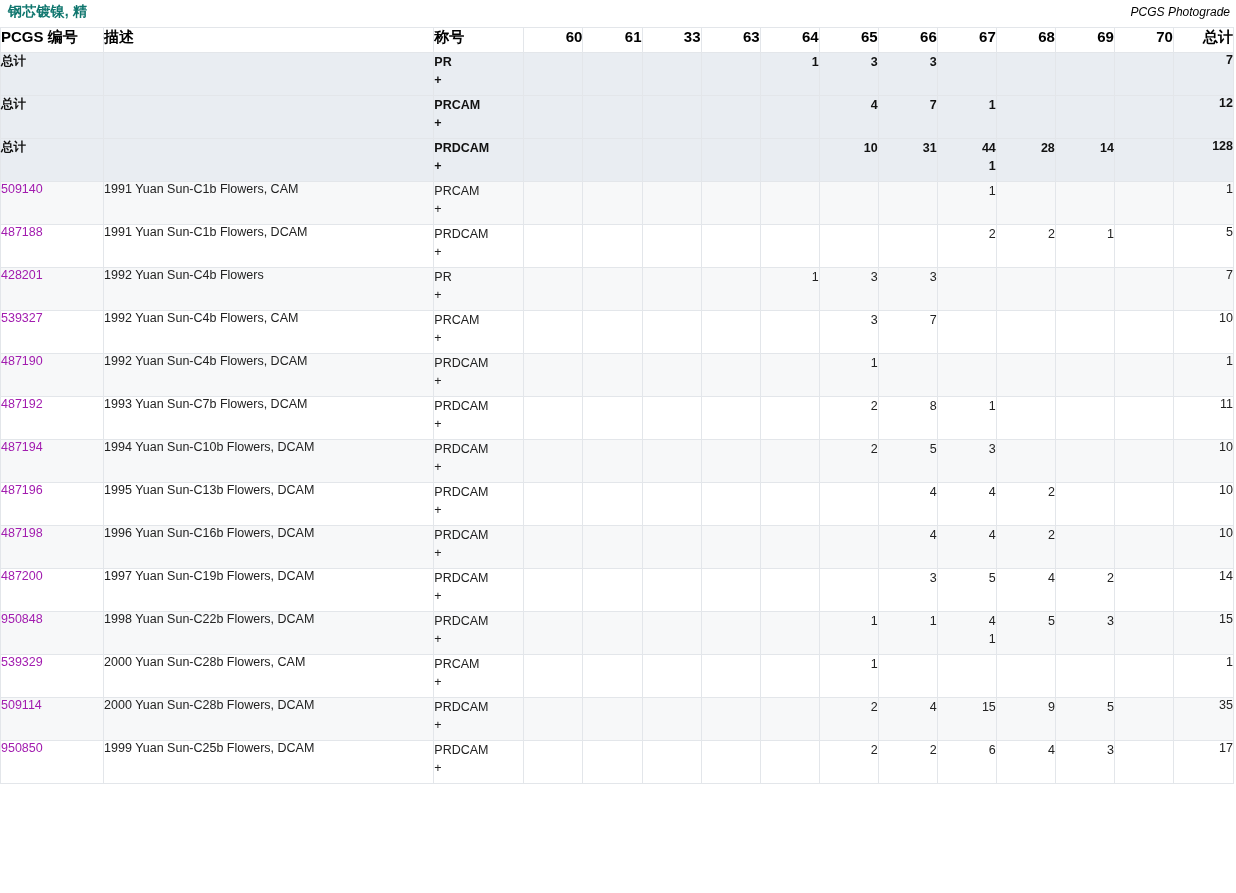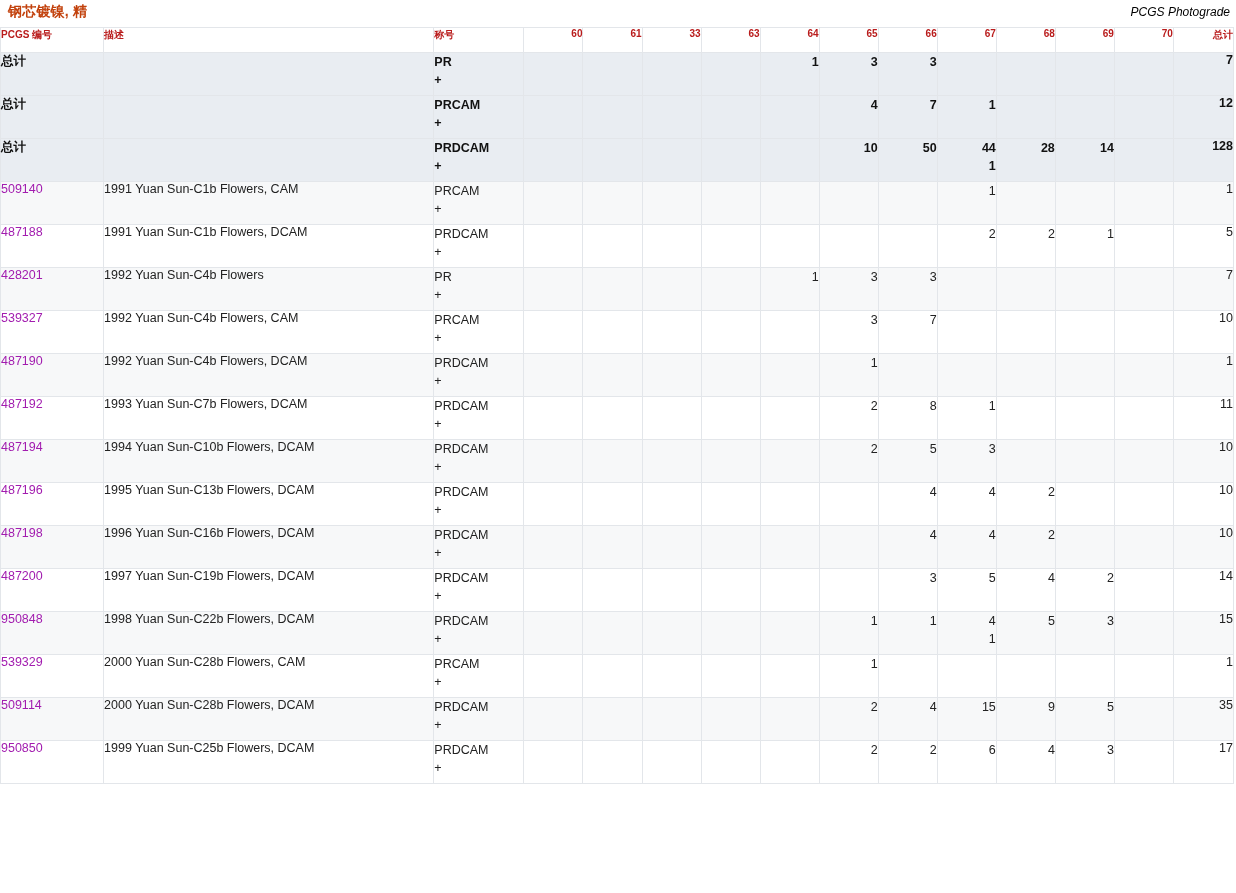--- a/index.html
+++ b/index.html
@@ -24,21 +24,21 @@
     position: relative;
     height: 27px;
     padding: 0;
   }
   .page-title {
     position: absolute;
     left: 8px;
     top: 3px;
     font-size: 14px;
     font-weight: bold;
-    color: #c2410c;
+    color: #0f766e;
     letter-spacing: 0.2px;
   }
   .photograde-link {
     position: absolute;
     right: 6px;
     top: 5px;
     font-size: 12px;
     color: #000000;
     text-decoration: none;
     cursor: pointer;
@@ -49,23 +49,23 @@
     width: 1234px;
     table-layout: fixed;
   }
   table.grades th, table.grades td {
     border: 1px solid #e3e6ea;
     padding: 0;
     vertical-align: top;
   }
   thead th {
     background: #ffffff;
-    font-size: 10px;
+    font-size: 15px;
     font-weight: bold;
-    color: #b91c1c;
+    color: #000000;
     height: 24px;
     padding: 4px 8px 5px 8px;
     border-top: 1px solid #d9dde2;
     border-bottom: 1px solid #d9dde2;
     text-align: right;
     white-space: nowrap;
   }
   thead th.left {
     text-align: left;
   }
@@ -212,21 +212,21 @@
           <td class="left">总计</td>
           <td class="left"></td>
           <td class="left"><span class="desig">PRDCAM
 +</span></td>
           <td><span class="multi"></span></td>
           <td><span class="multi"></span></td>
           <td><span class="multi"></span></td>
           <td><span class="multi"></span></td>
           <td><span class="multi"></span></td>
           <td><span class="multi">10</span></td>
-          <td><span class="multi">50</span></td>
+          <td><span class="multi">31</span></td>
           <td><span class="multi">44
 1</span></td>
           <td><span class="multi">28</span></td>
           <td><span class="multi">14</span></td>
           <td><span class="multi"></span></td>
           <td>128</td>
         </tr>
         <tr class="row-odd">
           <td class="left"><a class="cert-link">509140</a></td>
           <td class="left">1991 Yuan Sun-C1b Flowers, CAM</td>

